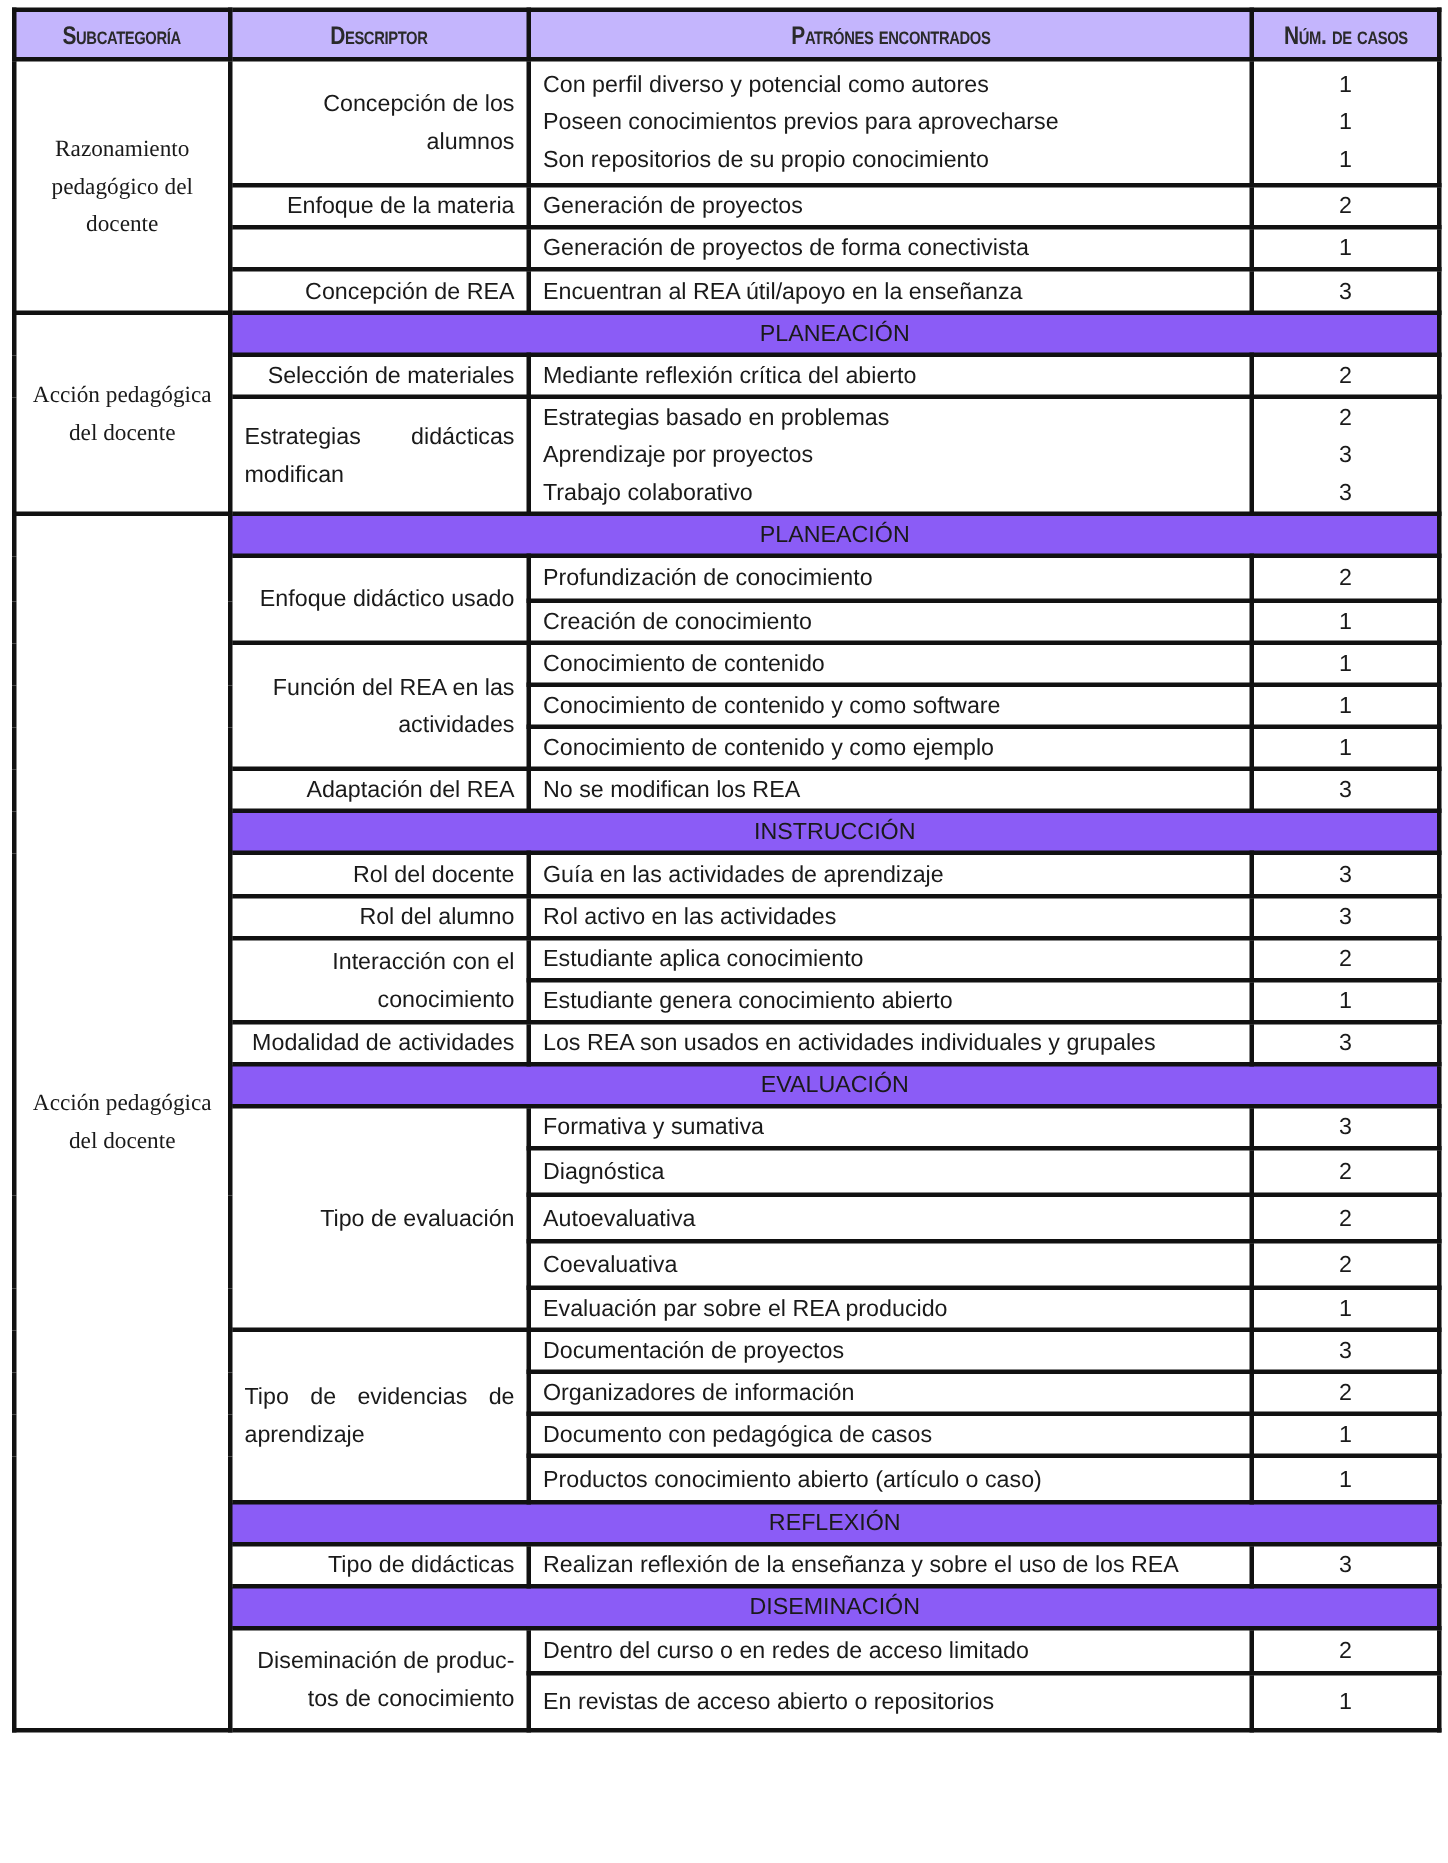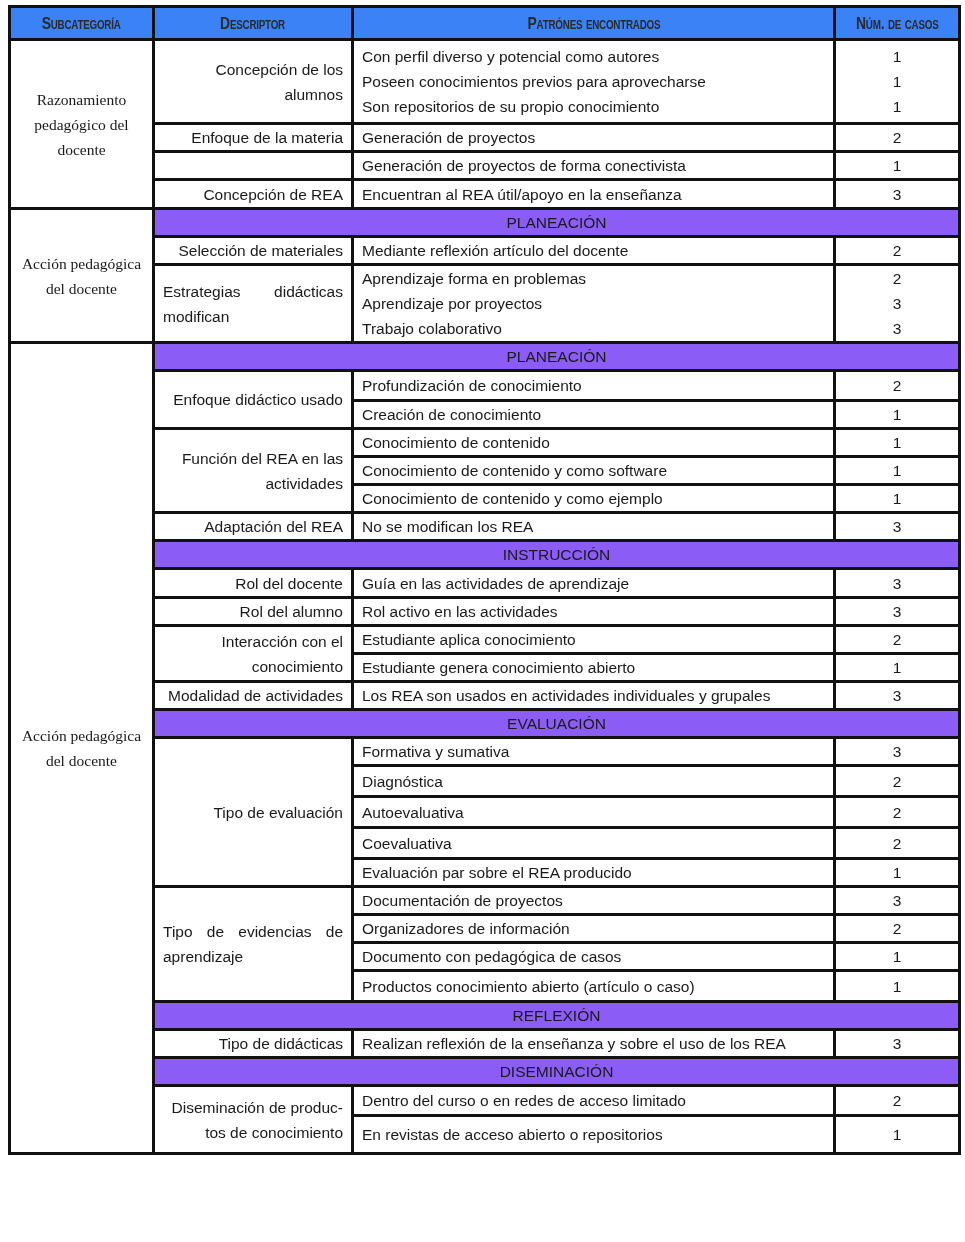--- a/index.html
+++ b/index.html
@@ -1,21 +1,21 @@
 <!DOCTYPE html>
 <html><head>
   <meta charset="utf-8">
   <style>
     html, body { margin: 0; padding: 0; background: #ffffff; }
     body { width: 965px; height: 1242px; position: relative; overflow: hidden;
       font-family: "Liberation Sans", sans-serif; color: #1a1a1a; font-size: 15.5px; }
     .tbl { position: absolute; left: 8px; top: 5px; width: 950px; border-collapse: collapse;
       border: 3px solid #111; table-layout: fixed; }
     .tbl td, .tbl th { border: 3px solid #111; padding: 0 8px; vertical-align: middle; line-height: 25px; }
-    .tbl th { background: #3b82f6; font-family: "Liberation Sans Narrow", "Liberation Sans", sans-serif;
+    .tbl th { background: #c4b5fd; font-family: "Liberation Sans Narrow", "Liberation Sans", sans-serif;
       font-weight: bold; font-variant: small-caps; font-size: 17px; letter-spacing: -0.3px;
       height: 30px; text-align: center; color: #2a2a2a; transform-origin: center; }
     .hdr-txt { display: inline-block; transform: scaleX(0.82); }
     .sub { text-align: center; font-family: Liberation Serif, serif; }
     .desc { text-align: right; }
     .desc.just { text-align: justify; text-align-last: justify; }
     .num { text-align: center; }
     .sect { background: #8b5cf6; text-align: center; height: 24px; }
     .stack { line-height: 25px; }
   </style>
@@ -66,27 +66,27 @@
     <td>Encuentran al REA útil/apoyo en la enseñanza</td>
     <td class="num">3</td>
   </tr>
 
   <tr>
     <td class="sub" rowspan="3" style="line-height:25px">Acción pedagógica del docente</td>
     <td class="sect" colspan="3">PLANEACIÓN</td>
   </tr>
   <tr>
     <td class="desc" style="height:25px">Selección de materiales</td>
-    <td>Mediante reflexión artículo del docente</td>
+    <td>Mediante reflexión crítica del abierto</td>
     <td class="num">2</td>
   </tr>
   <tr>
     <td class="desc just" style="height:75px">Estrategias didácticas modifican</td>
     <td class="stack">
-      <div>Aprendizaje forma en problemas</div>
+      <div>Estrategias basado en problemas</div>
       <div>Aprendizaje por proyectos</div>
       <div>Trabajo colaborativo</div>
     </td>
     <td class="num stack">
       <div>2</div>
       <div>3</div>
       <div>3</div>
     </td>
   </tr>
 

